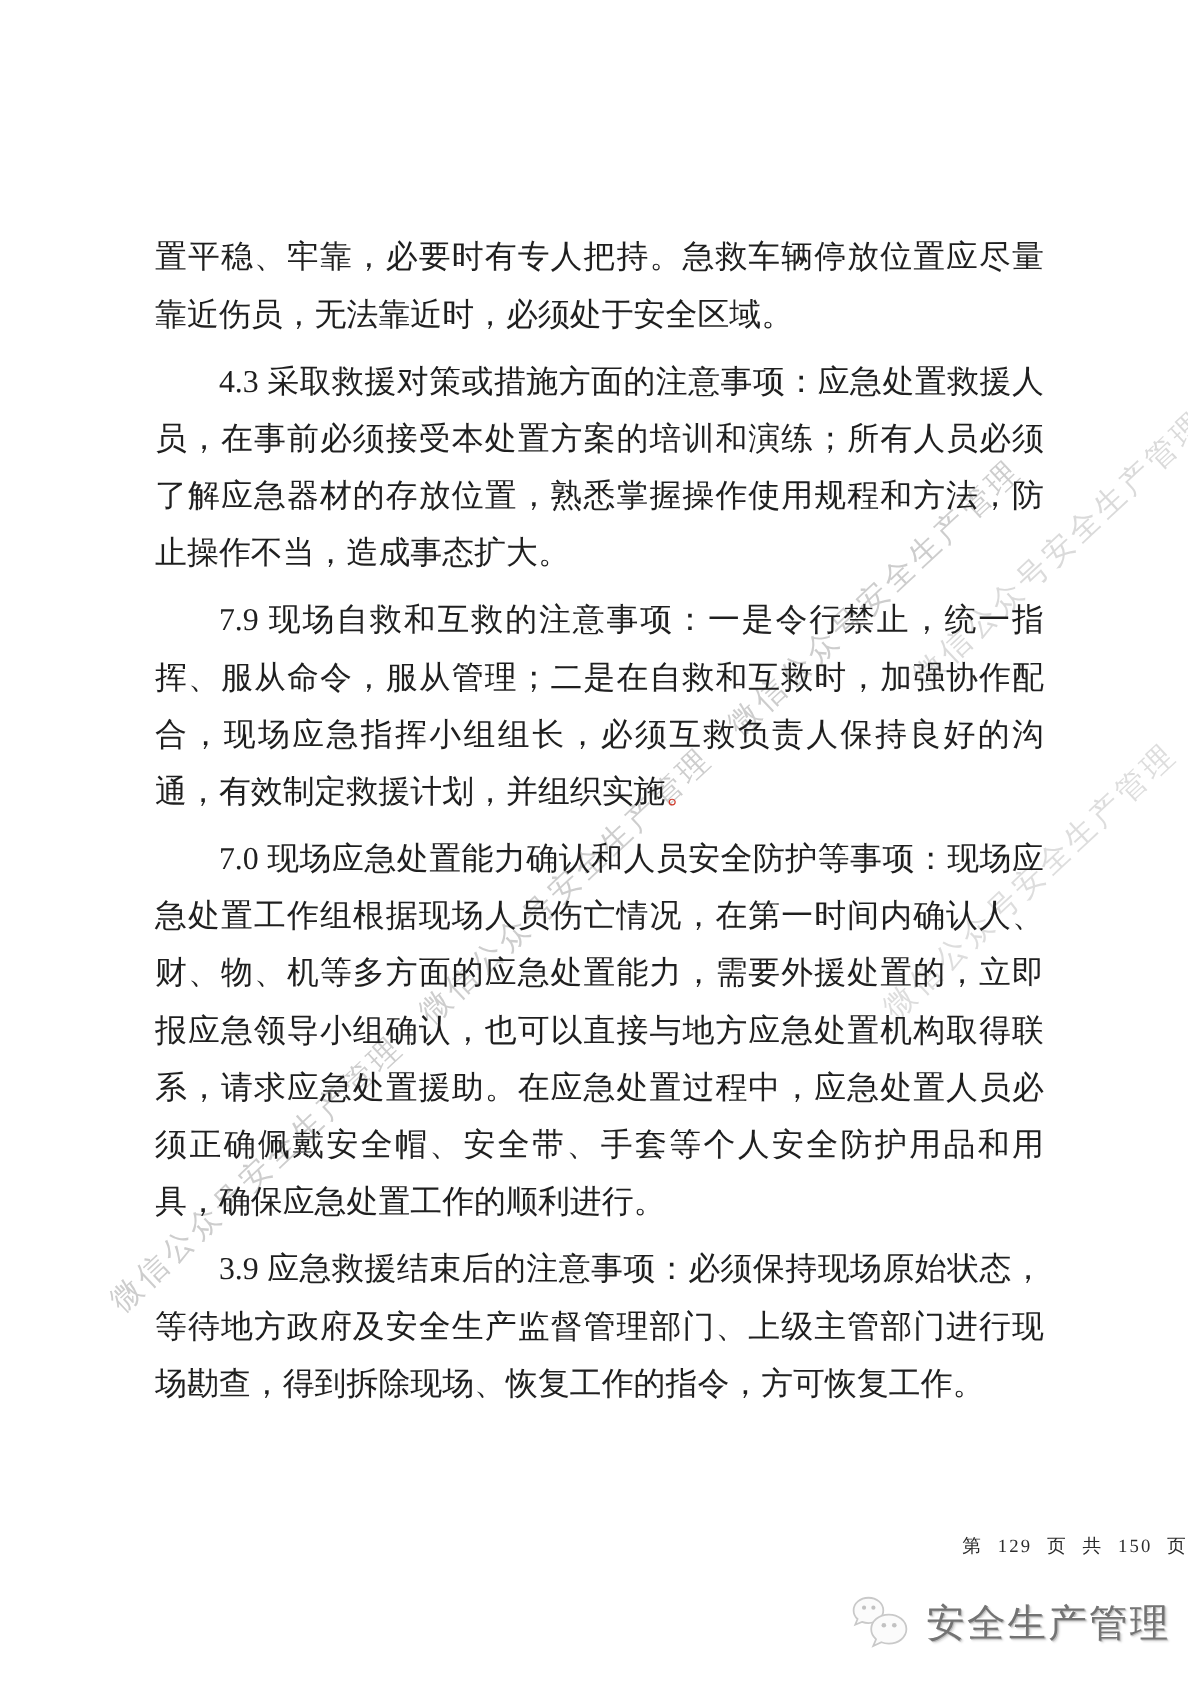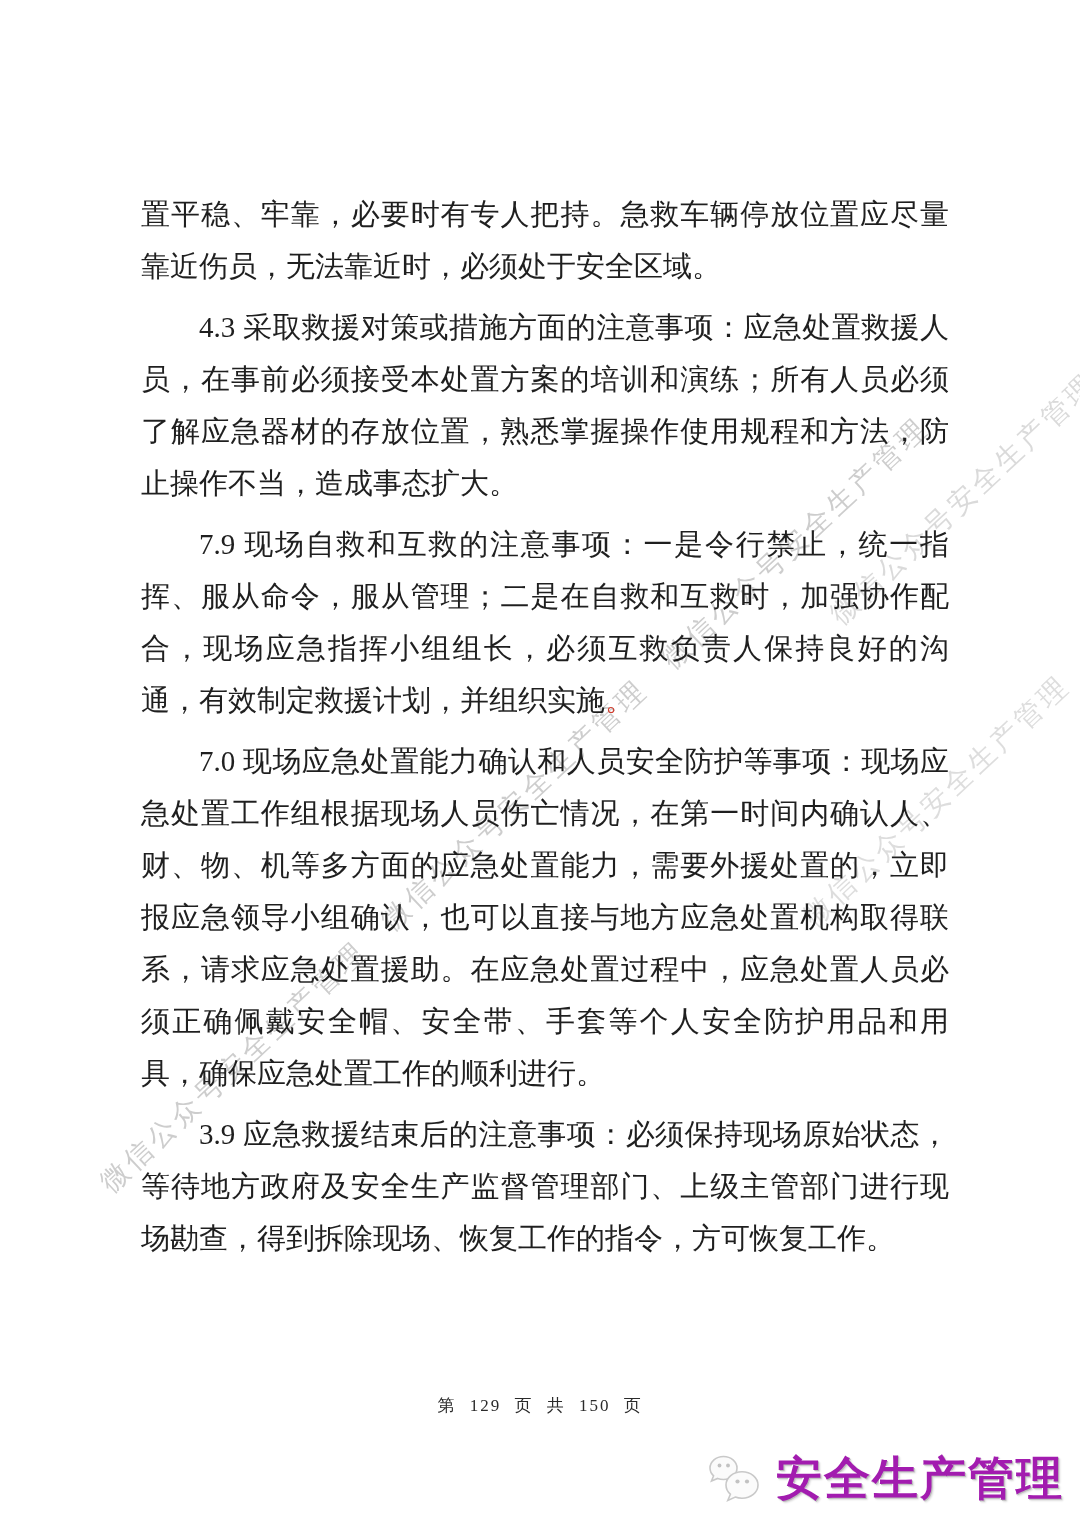--- a/index.html
+++ b/index.html
@@ -8,21 +8,21 @@
     position: relative;
     width: 1080px;
     height: 1528px;
     background: #ffffff;
     overflow: hidden;
     font-family: "Liberation Serif", "DejaVu Serif", serif;
   }
   .content {
     position: absolute;
     left: 141px;
-    top: 188px;
+    top: 208px;
     width: 808px;
     font-size: 29px;
     line-height: 52px;
     color: #1f1f1f;
     text-align: justify;
   }
   .content p { margin: 0; }
   .content p + p { margin-top: 9px; }
   .content p.indent { text-indent: 2em; }
   .red-punct { color: #d03a2b; }
@@ -41,42 +41,42 @@
   }
   .wm-main { left: 105px; top: 1168px; }
   .wm-frag2 { left: 835px; top: 600px; opacity: 0.55; }
   .wm-frag3 { left: 808px; top: 902px; opacity: 0.5; }
 
   .page-footer {
     position: absolute;
     left: 0;
     top: 1394px;
     width: 100%;
-    text-align: center;
+    text-align: right;
     font-size: 17px;
     letter-spacing: 2px;
     word-spacing: 7px;
     color: #2b2b2b;
     font-family: "Liberation Serif", "DejaVu Serif", serif;
   }
 
   .brand {
     position: absolute;
     right: 16px;
     top: 1448px;
     display: flex;
     align-items: center;
     gap: 6px;
   }
   .brand-name {
     font-family: "Liberation Sans", "DejaVu Sans", sans-serif;
-    font-weight: bold;
-    font-size: 46px;
+    font-weight: normal;
+    font-size: 35px;
     letter-spacing: 2px;
-    color: #a21caf;
+    color: #737373;
     text-shadow: -1px -1px 0 #ffffff, 1px 1px 0 #bcbcbc, 2px 2px 2px #d9d9d9;
   }
   .wechat-icon { display: block; }
 </style>
 </head>
 <body>
 
 <div class="page">
 
   <span class="watermark-frag wm-main">微信公众号安全生产管理　微信公众号安全生产管理　微信公众号安全生产管理</span>

